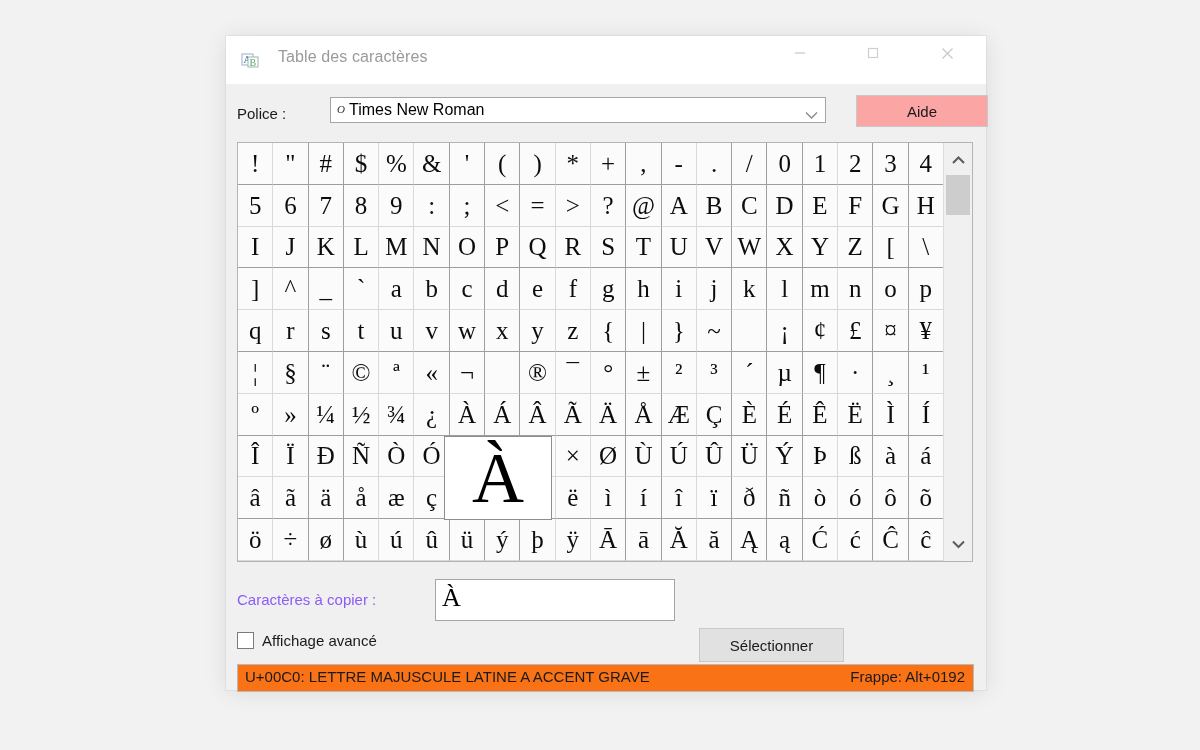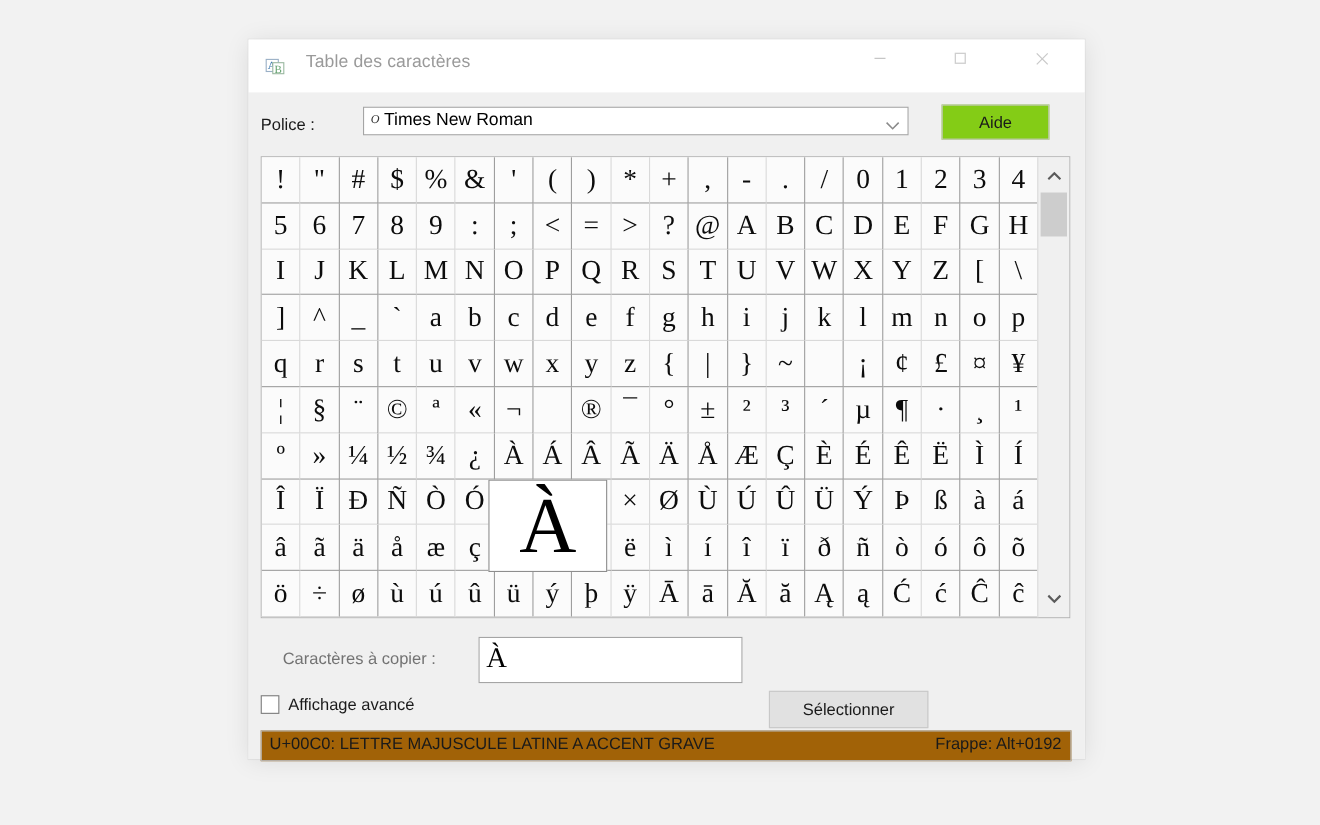--- a/index.html
+++ b/index.html
@@ -118,23 +118,23 @@
   }
   #font-arrow {
     position: absolute;
     right: 7px;
     top: 8px;
   }
   #help-button {
     position: absolute;
     left: 630px;
     top: 11px;
-    width: 98px;
+    width: 132px;
     height: 32px;
-    background: #84cc16;
+    background: #fca5a5;
     border: 1px solid #c8c8c8;
     box-sizing: border-box;
     font-size: 15px;
     color: #1a1a1a;
     display: flex;
     align-items: center;
     justify-content: center;
     cursor: default;
   }
 
@@ -234,23 +234,22 @@
     left: 0;
     top: 490px;
     width: 760px;
     height: 52px;
   }
   #copy-label {
     position: absolute;
     left: 11px;
     top: 17px;
     font-size: 15px;
-    color: #737373;
+    color: #8b5cf6;
     white-space: nowrap;
-    margin-left: 20px;
   }
   #copy-input {
     position: absolute;
     left: 209px;
     top: 5px;
     width: 240px;
     height: 42px;
     background: #ffffff;
     border: 1px solid #a5a5a5;
     box-sizing: border-box;
@@ -300,21 +299,21 @@
     white-space: nowrap;
   }
 
   
   #statusbar {
     position: absolute;
     left: 11px;
     top: 580px;
     width: 737px;
     height: 28px;
-    background: #a16207;
+    background: #f97316;
     border: 1px solid #b9b9b9;
     box-sizing: border-box;
   }
   #status-left {
     position: absolute;
     left: 7px;
     top: 3px;
     font-size: 15px;
     color: #1a1a1a;
     white-space: nowrap;

